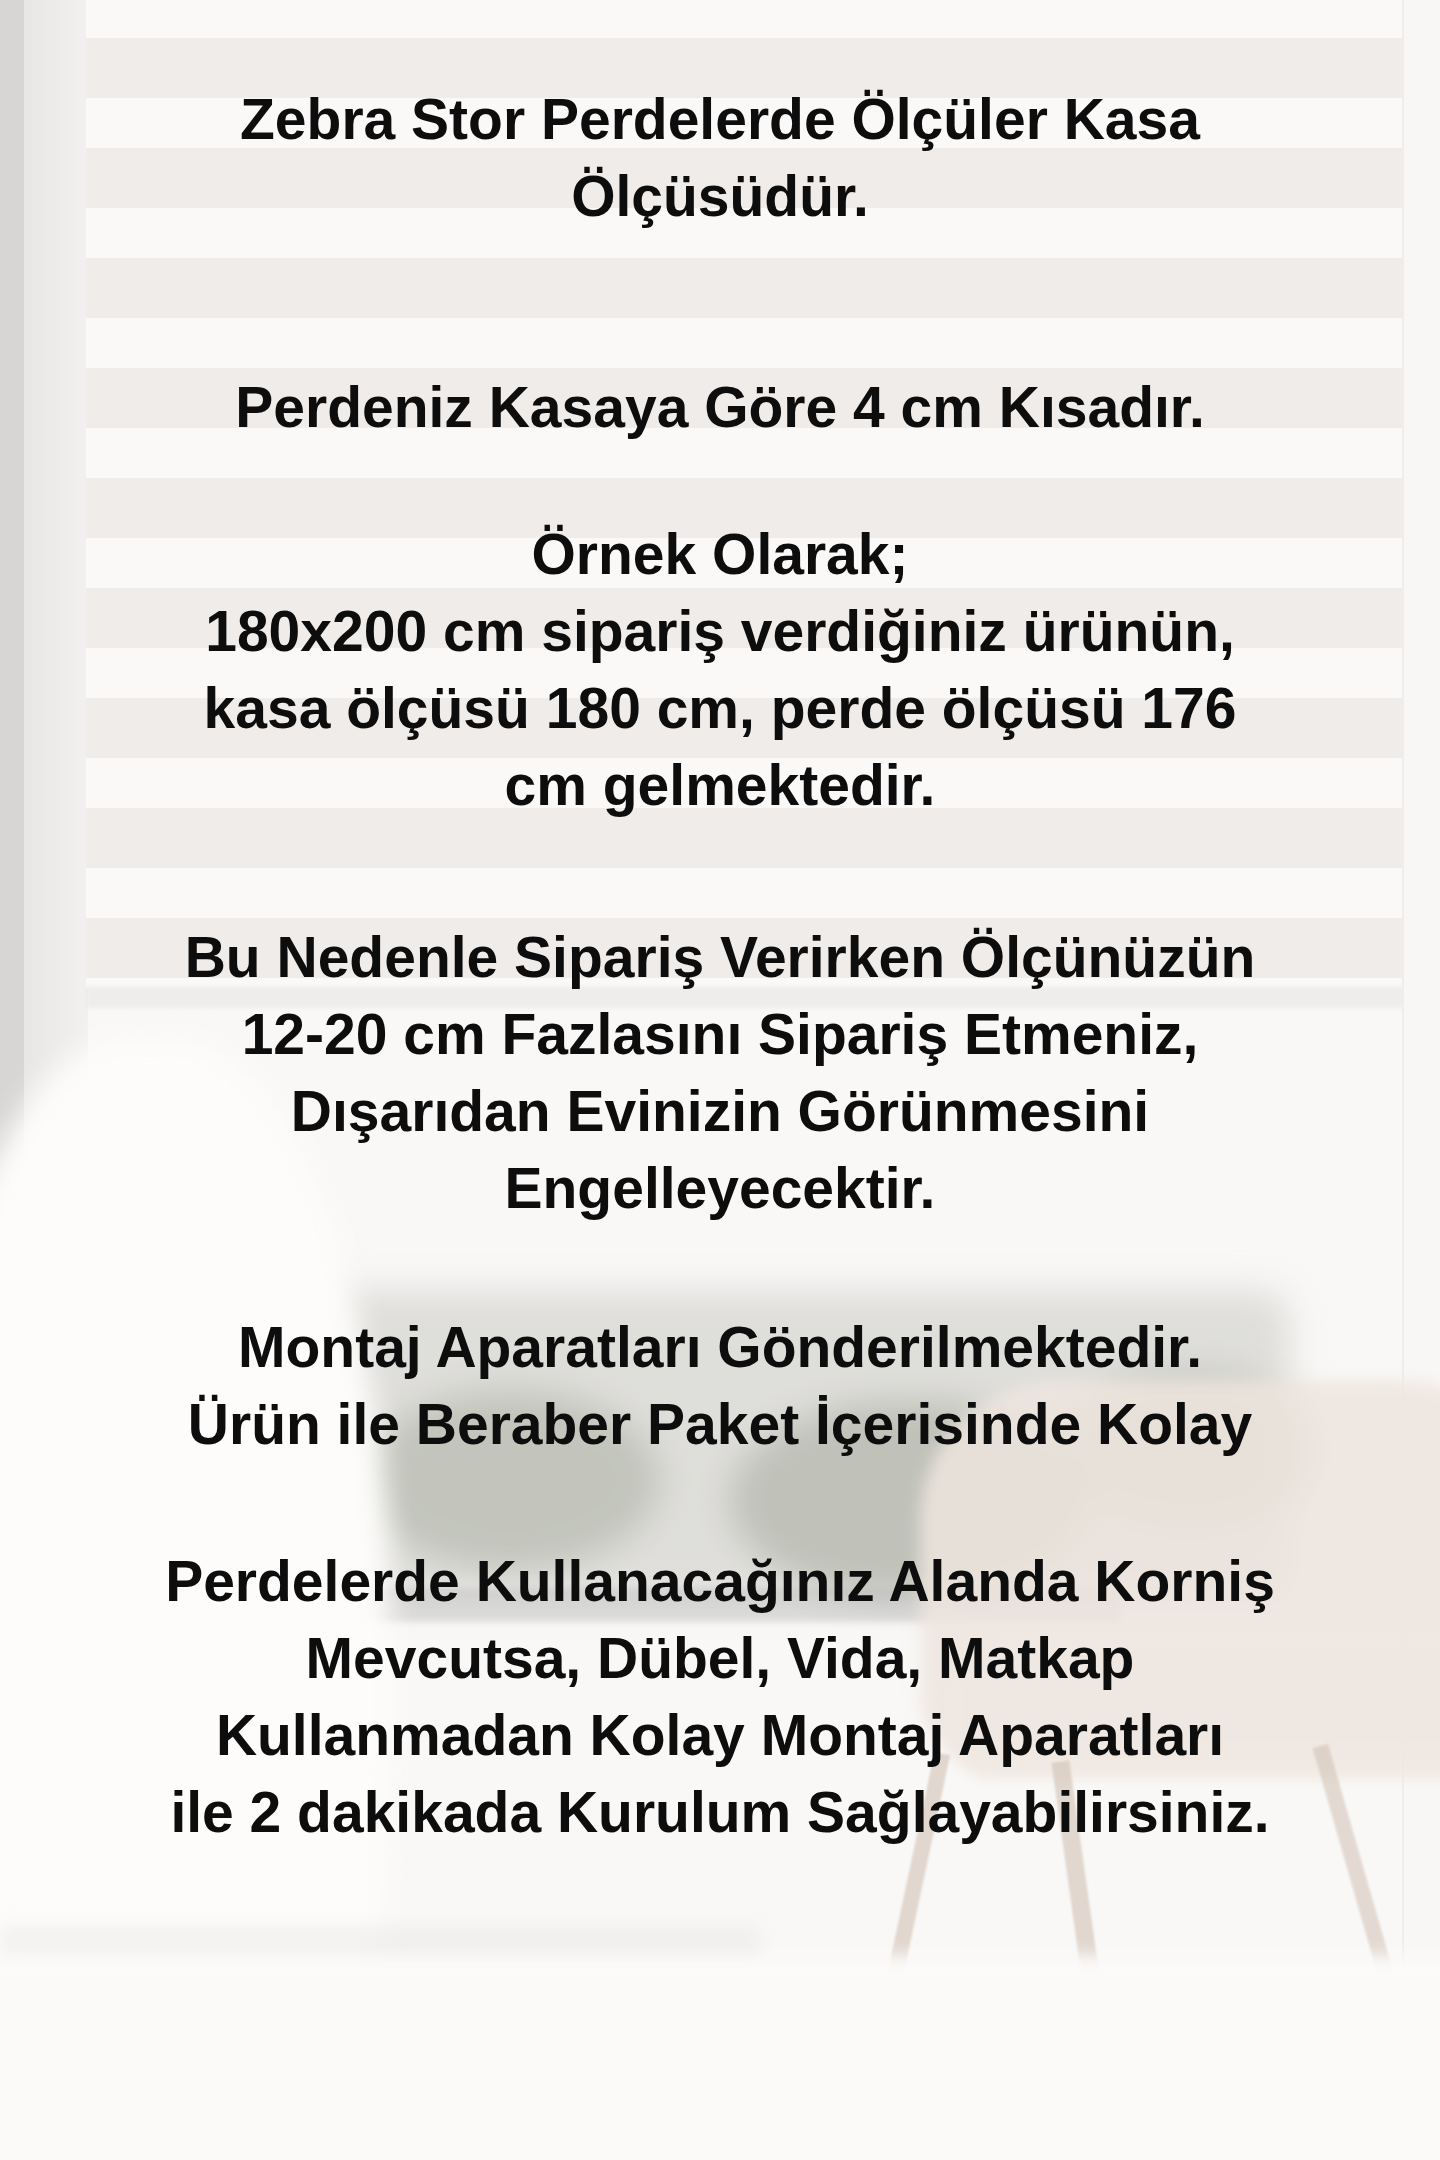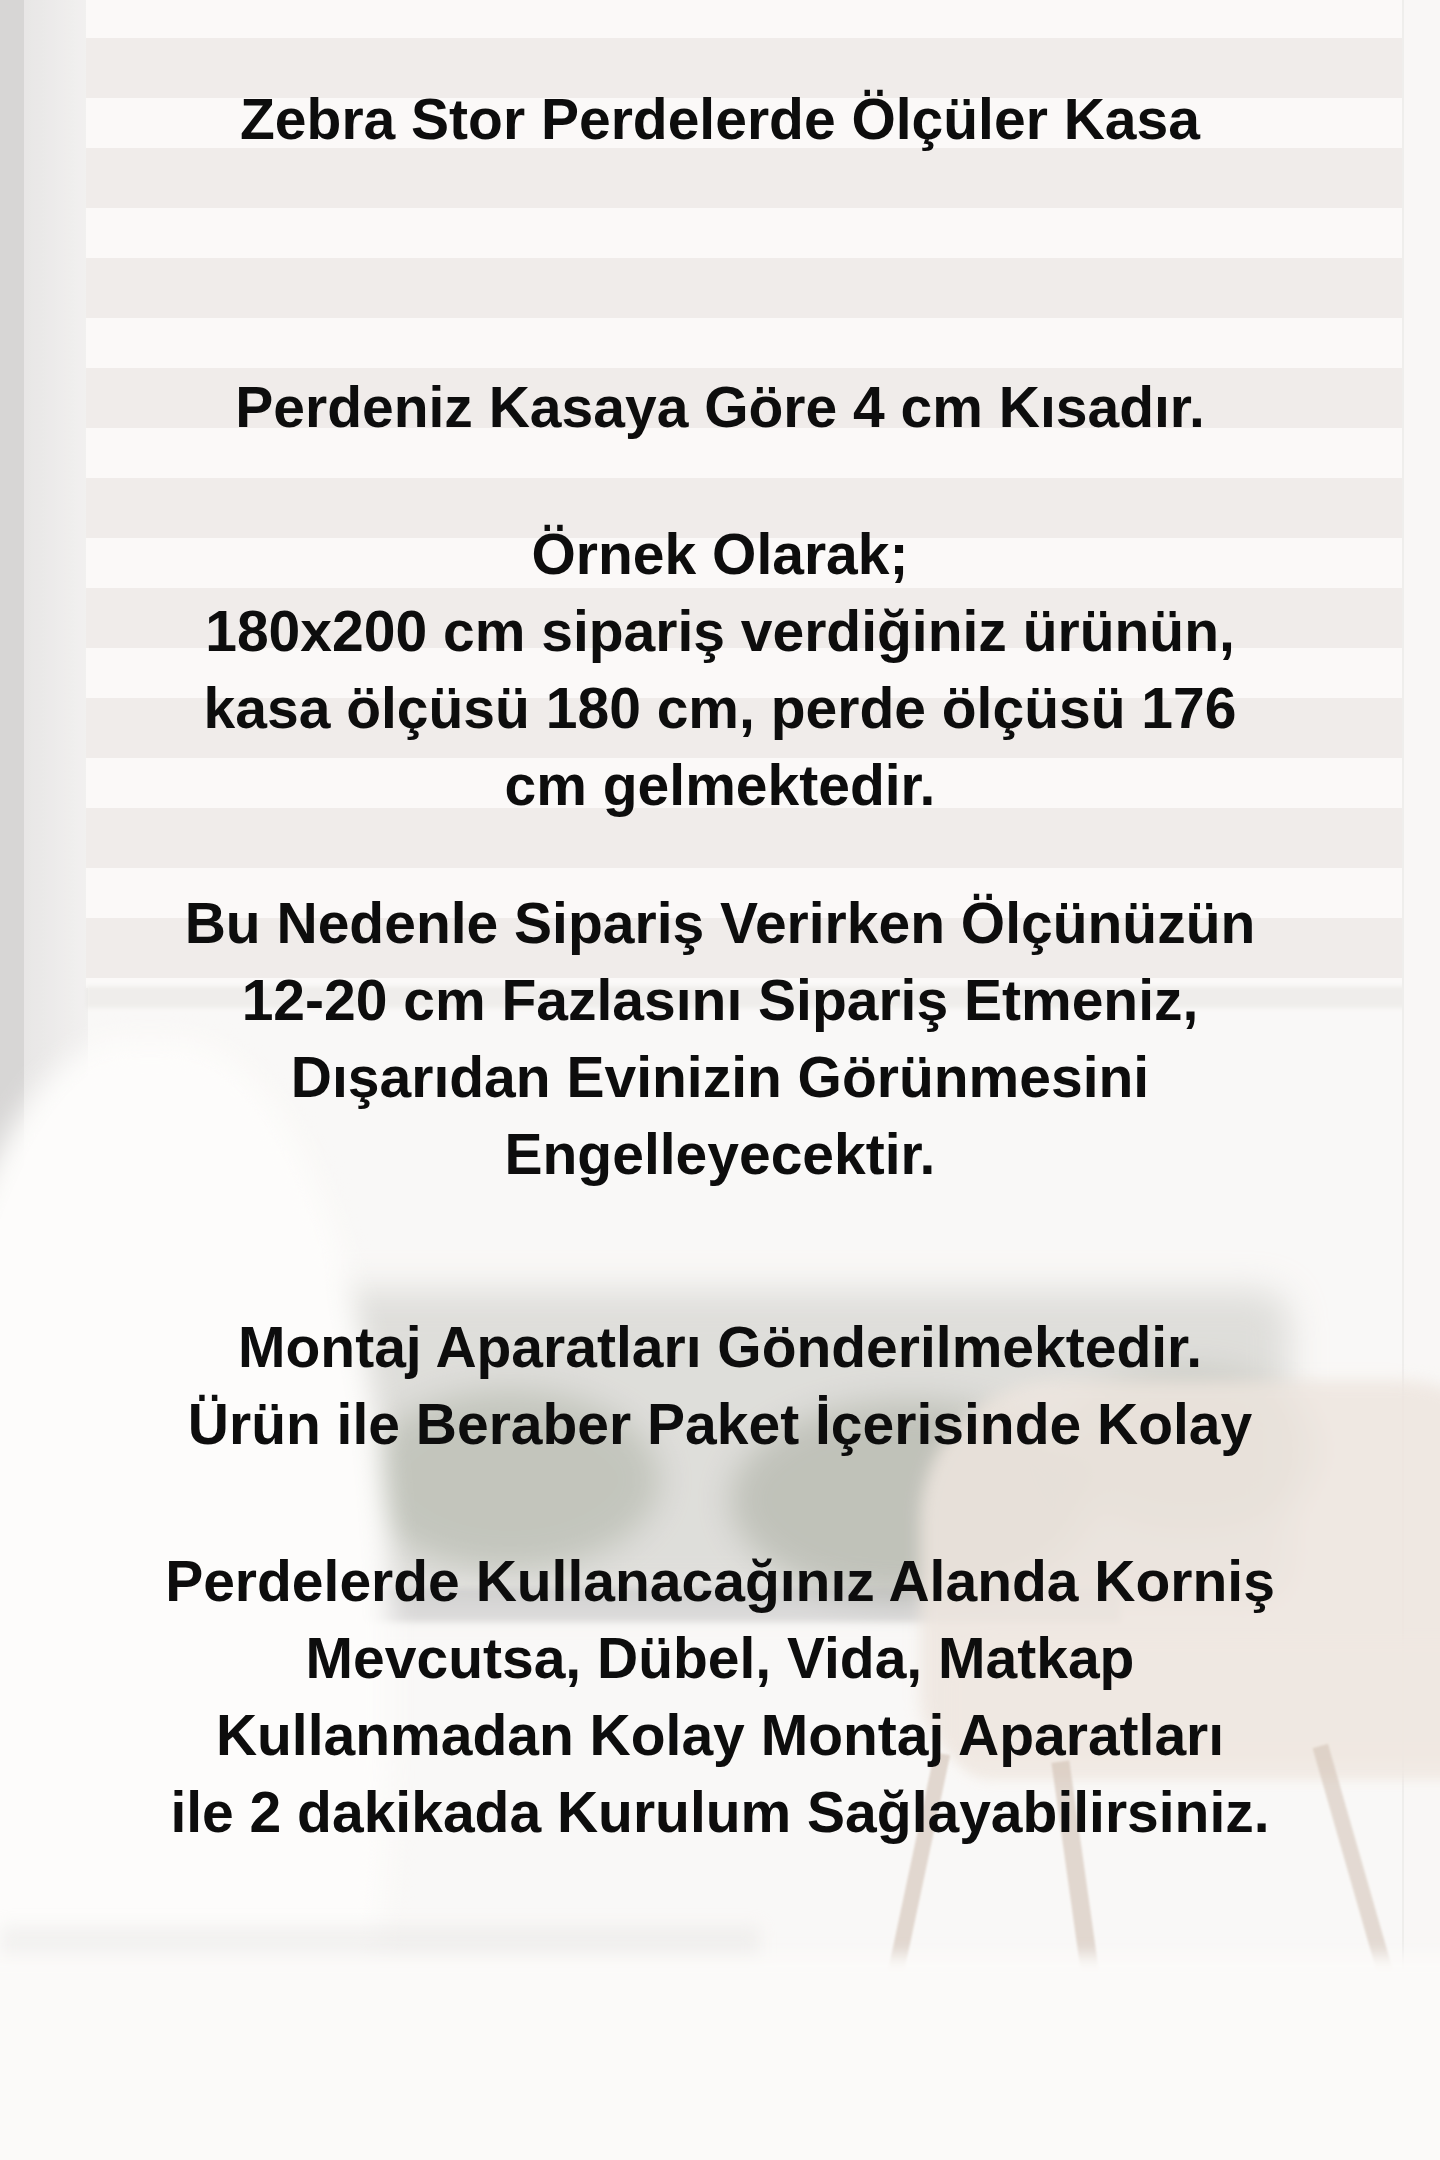--- a/index.html
+++ b/index.html
@@ -95,34 +95,35 @@
     <div class="sofa-left"></div>
     <div class="rug-shadow"></div>
     <div class="rug"></div>
     <div class="veil"></div>
   </div>
 
   <div class="text-layer">
 
     <section class="block" style="top:81px">
       <p>Zebra Stor Perdelerde Ölçüler Kasa</p>
+      <p>Ölçüsüdür.</p>
     </section>
 
     <section class="block" style="top:369px">
       <p>Perdeniz Kasaya Göre 4 cm Kısadır.</p>
     </section>
 
     <section class="block" style="top:516px">
       <p>Örnek Olarak;</p>
       <p>180x200 cm sipariş verdiğiniz ürünün,</p>
       <p>kasa ölçüsü 180 cm, perde ölçüsü 176</p>
       <p>cm gelmektedir.</p>
     </section>
 
-    <section class="block" style="top:885px">
+    <section class="block" style="top:919px">
       <p>Bu Nedenle Sipariş Verirken Ölçünüzün</p>
       <p>12-20 cm Fazlasını Sipariş Etmeniz,</p>
       <p>Dışarıdan Evinizin Görünmesini</p>
       <p>Engelleyecektir.</p>
     </section>
 
     <section class="block" style="top:1309px">
       <p>Montaj Aparatları Gönderilmektedir.</p>
       <p>Ürün ile Beraber Paket İçerisinde Kolay</p>
     </section>

